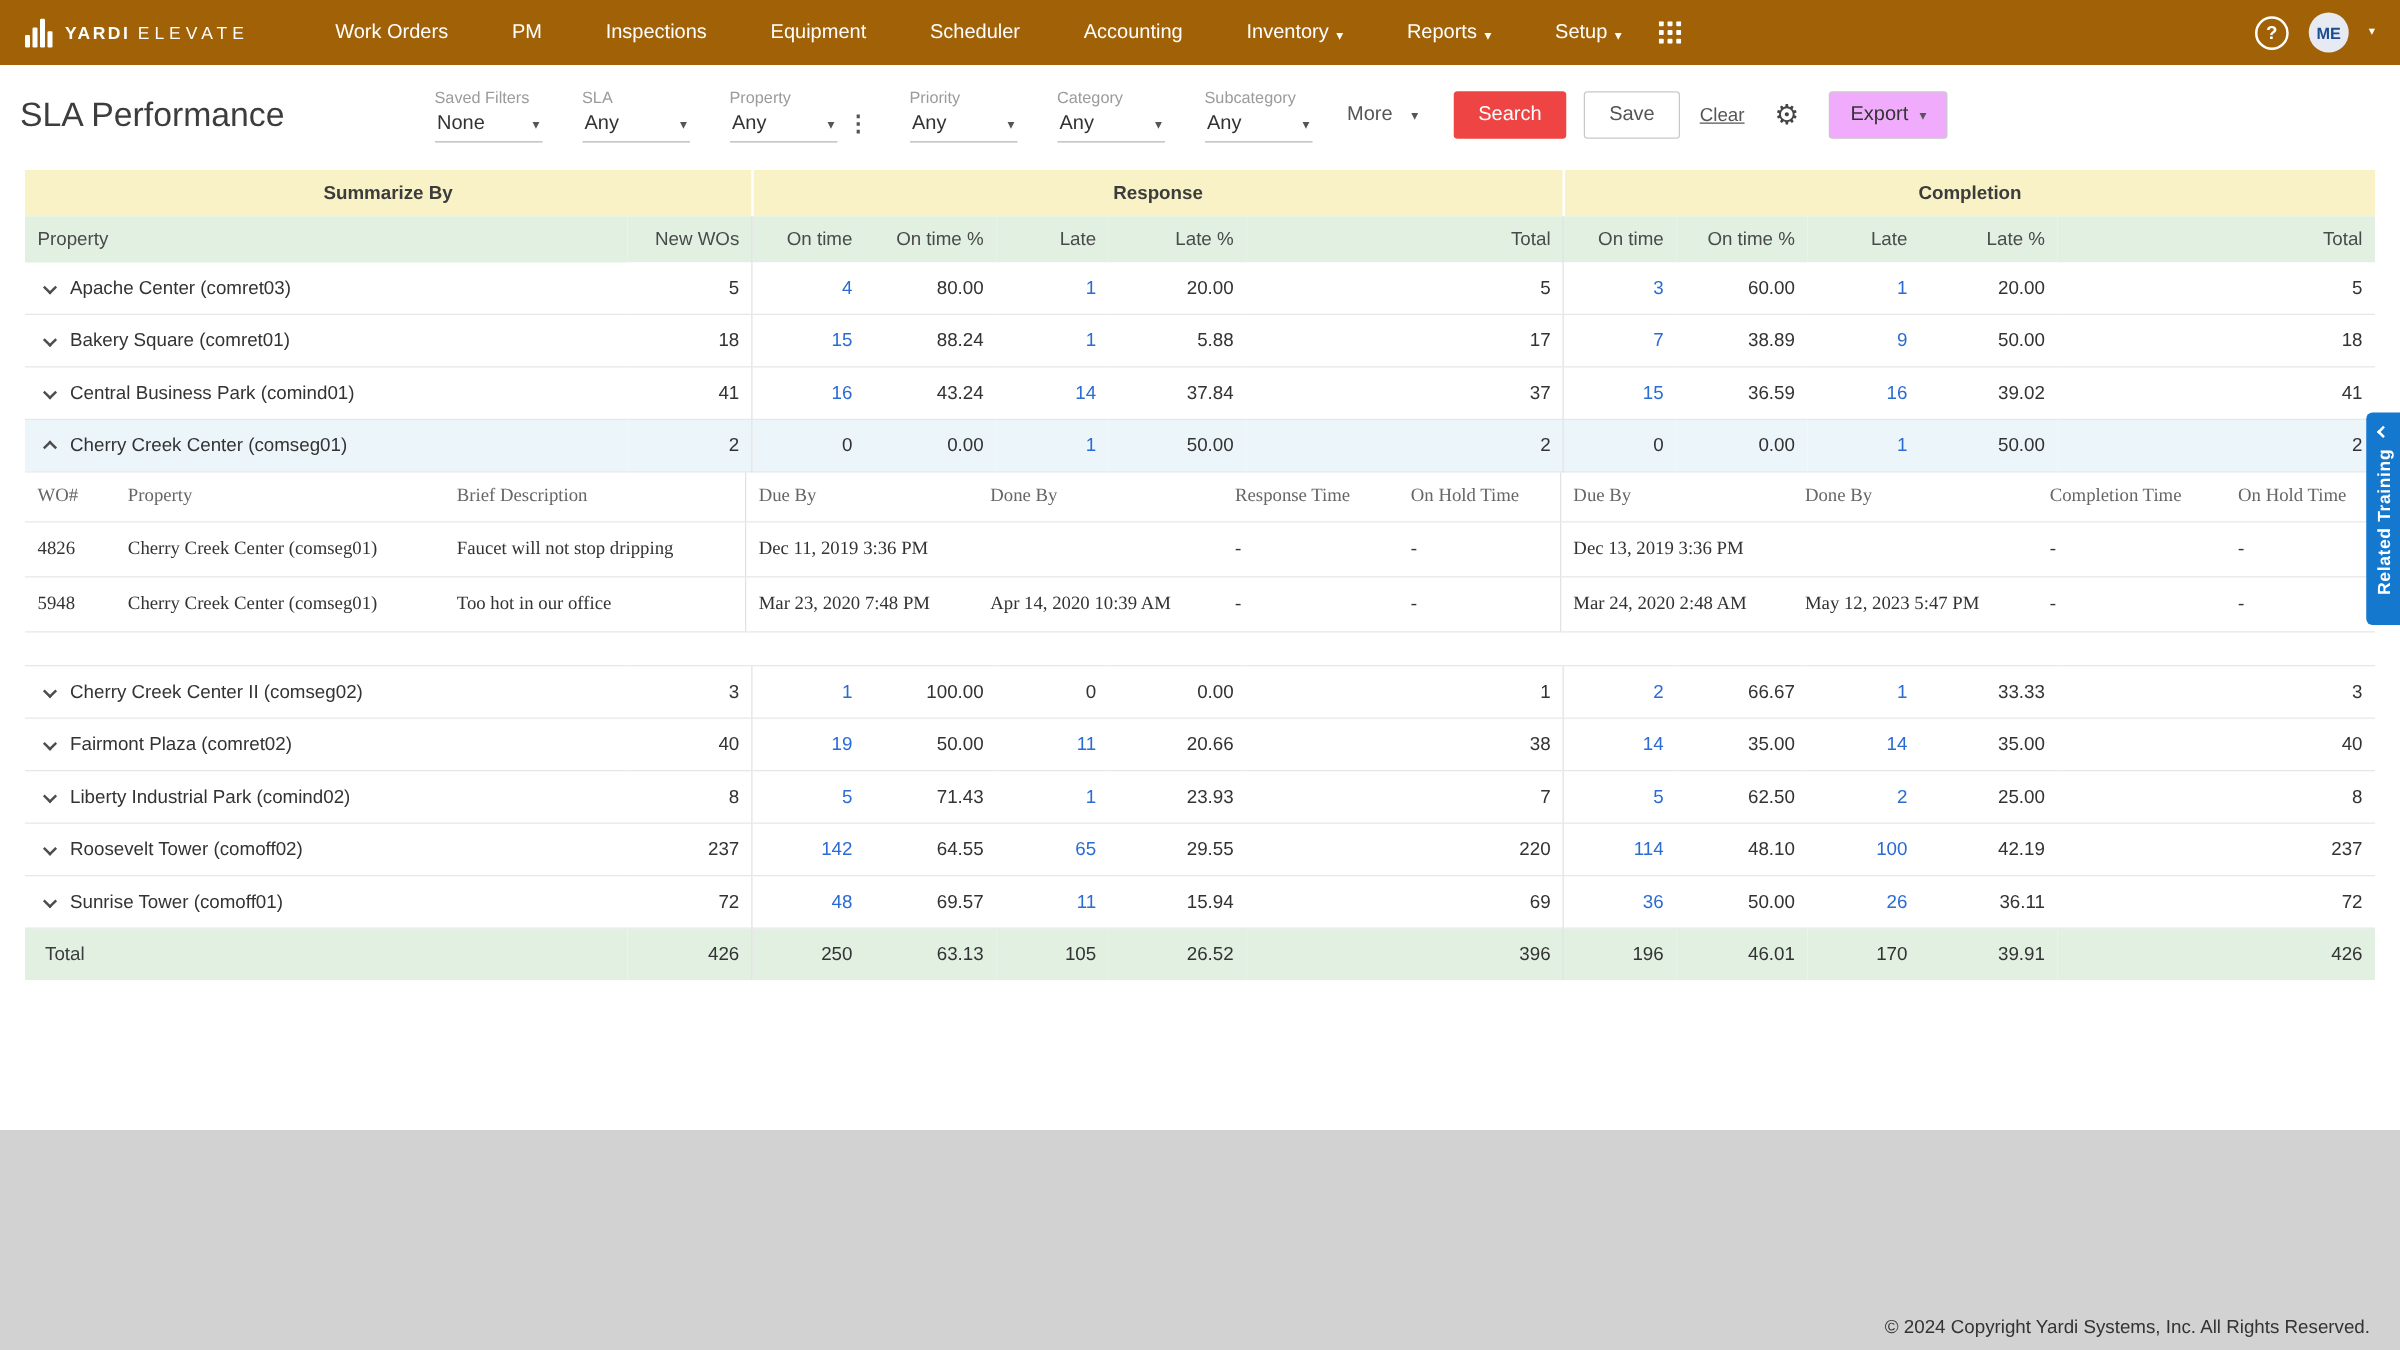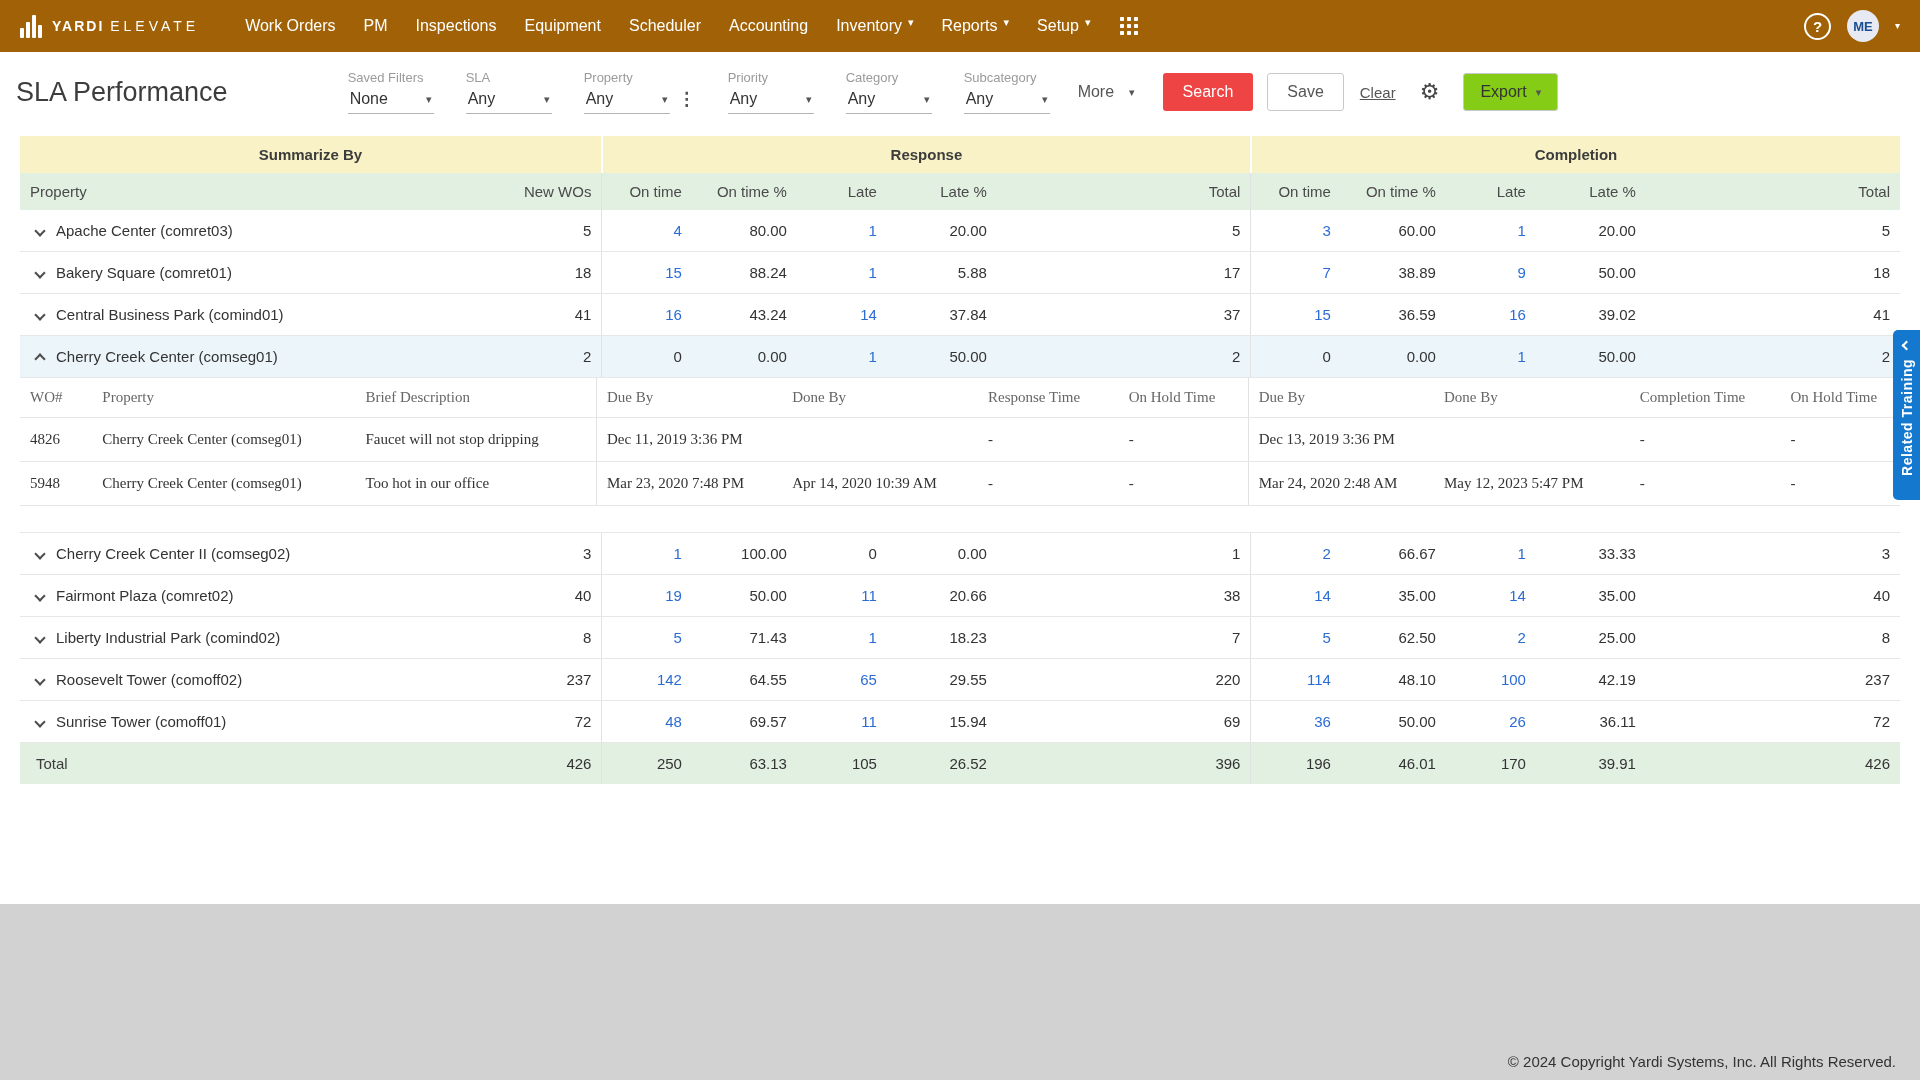--- a/index.html
+++ b/index.html
@@ -13,21 +13,21 @@
   .logo-bars{display:flex;align-items:flex-end;gap:2px;height:24px;}
   .logo-bars i{display:block;width:4px;background:#fff;border-radius:1px;}
   .logo-bars i:nth-child(1){height:10px;}
   .logo-bars i:nth-child(2){height:16px;}
   .logo-bars i:nth-child(3){height:23px;}
   .logo-bars i:nth-child(4){height:13px;}
   .brand-text{font-size:14px;letter-spacing:2px;white-space:nowrap;}
   .brand-text b{font-weight:700;}
   .brand-sec{letter-spacing:4px;font-weight:400;}
   .nav-menu{display:flex;gap:28px;font-size:16px;}
-  .nav-item{display:flex;align-items:flex-start;gap:6px;white-space:nowrap;}
+  .nav-item{display:flex;align-items:flex-end;gap:6px;white-space:nowrap;margin-left:23px;}
   .nav-caret{font-size:11px;line-height:1;}
   .apps{margin-left:30px;display:flex;align-items:center;}
   .nav-right{margin-left:auto;display:flex;align-items:center;gap:16px;}
   .help{width:27px;height:27px;border:2px solid #fff;border-radius:50%;display:flex;align-items:center;justify-content:center;font-size:15px;font-weight:700;}
   .avatar{width:32px;height:32px;border-radius:50%;background:#e7eaf3;color:#1a4e91;font-size:13px;font-weight:700;display:flex;align-items:center;justify-content:center;}
   .nav-right .nav-caret{font-size:10px;}
 
   
   .content{background:#fff;height:852px;}
   .filterbar{display:flex;align-items:center;padding:18px 20px 22px 16px;}
@@ -36,21 +36,21 @@
   .filter-label{font-size:13px;color:#9b9b9b;margin-bottom:3px;}
   .filter-row{display:flex;align-items:flex-end;gap:8px;}
   .filter-value{display:flex;align-items:center;justify-content:space-between;gap:10px;min-width:86px;border-bottom:1px solid #b5b5b5;padding:2px 2px 5px 2px;font-size:16px;color:#333;}
   .sel-caret{font-size:11px;color:#555;}
   .kebab{font-size:18px;color:#555;padding-bottom:3px;font-weight:700;line-height:1.2;}
   .more{display:flex;align-items:center;gap:15px;font-size:16px;color:#555;margin-left:28px;text-align:right;}
   .btn-search{margin-left:28px;background:#ef4444;border:none;color:#fff;font-size:16px;padding:10px 20px;border-radius:3px;font-family:inherit;}
   .btn-save{margin-left:14px;background:#fff;border:1px solid #c9c9c9;color:#555;font-size:16px;padding:9px 19px;border-radius:3px;font-family:inherit;}
   .btn-clear{margin-left:16px;background:none;border:none;color:#555;font-size:15px;text-decoration:underline;font-family:inherit;text-align:right;}
   .gear{margin-left:24px;font-size:22px;color:#444;line-height:1;}
-  .btn-export{margin-left:24px;background:#84cc16;border:1px solid #c9c9c9;color:#333;font-size:16px;padding:9px 16px;border-radius:3px;display:flex;align-items:center;gap:9px;font-family:inherit;}
+  .btn-export{margin-left:24px;background:#f0abfc;border:1px solid #c9c9c9;color:#333;font-size:16px;padding:9px 16px;border-radius:3px;display:flex;align-items:center;gap:9px;font-family:inherit;}
 
   
   .table-wrap{padding:0 20px;}
   table.main{width:100%;border-collapse:collapse;table-layout:fixed;font-size:15px;color:#333;}
   .group-row th{background:#f8f2c6;color:#3c3c3c;font-weight:700;font-size:15px;padding:10px 8px;text-align:center;}
   .group-row th+th{border-left:2px solid #fff;}
   .cols-row th{background:#e2f0e2;color:#4a4a4a;font-weight:400;font-size:15px;padding:10px 10px;}
   .cols-row th.left{text-align:left;}
   .cols-row th.num, table.main td.num{text-align:right;}
   table.main > tbody > tr > td{padding:12px 10px;border-bottom:1px solid #e7e7e7;background:#fff;}
@@ -406,21 +406,21 @@
             <td class="num" data-interactable="true"><a class="lnk" data-interactable="true">14</a></td>
             <td class="num" data-interactable="false">35.00</td>
             <td class="num" data-interactable="false">40</td>
           </tr>
           <tr class="prop-row" data-interactable="false">
             <td class="prop" data-interactable="true"><span class="chev" data-interactable="true"></span><span class="pname" data-interactable="false">Liberty Industrial Park (comind02)</span></td>
             <td class="num gb" data-interactable="false">8</td>
             <td class="num" data-interactable="true"><a class="lnk" data-interactable="true">5</a></td>
             <td class="num" data-interactable="false">71.43</td>
             <td class="num" data-interactable="true"><a class="lnk" data-interactable="true">1</a></td>
-            <td class="num" data-interactable="false">18.23</td>
+            <td class="num" data-interactable="false">23.93</td>
             <td class="num gb" data-interactable="false">7</td>
             <td class="num" data-interactable="true"><a class="lnk" data-interactable="true">5</a></td>
             <td class="num" data-interactable="false">62.50</td>
             <td class="num" data-interactable="true"><a class="lnk" data-interactable="true">2</a></td>
             <td class="num" data-interactable="false">25.00</td>
             <td class="num" data-interactable="false">8</td>
           </tr>
           <tr class="prop-row" data-interactable="false">
             <td class="prop" data-interactable="true"><span class="chev" data-interactable="true"></span><span class="pname" data-interactable="false">Roosevelt Tower (comoff02)</span></td>
             <td class="num gb" data-interactable="false">237</td>

